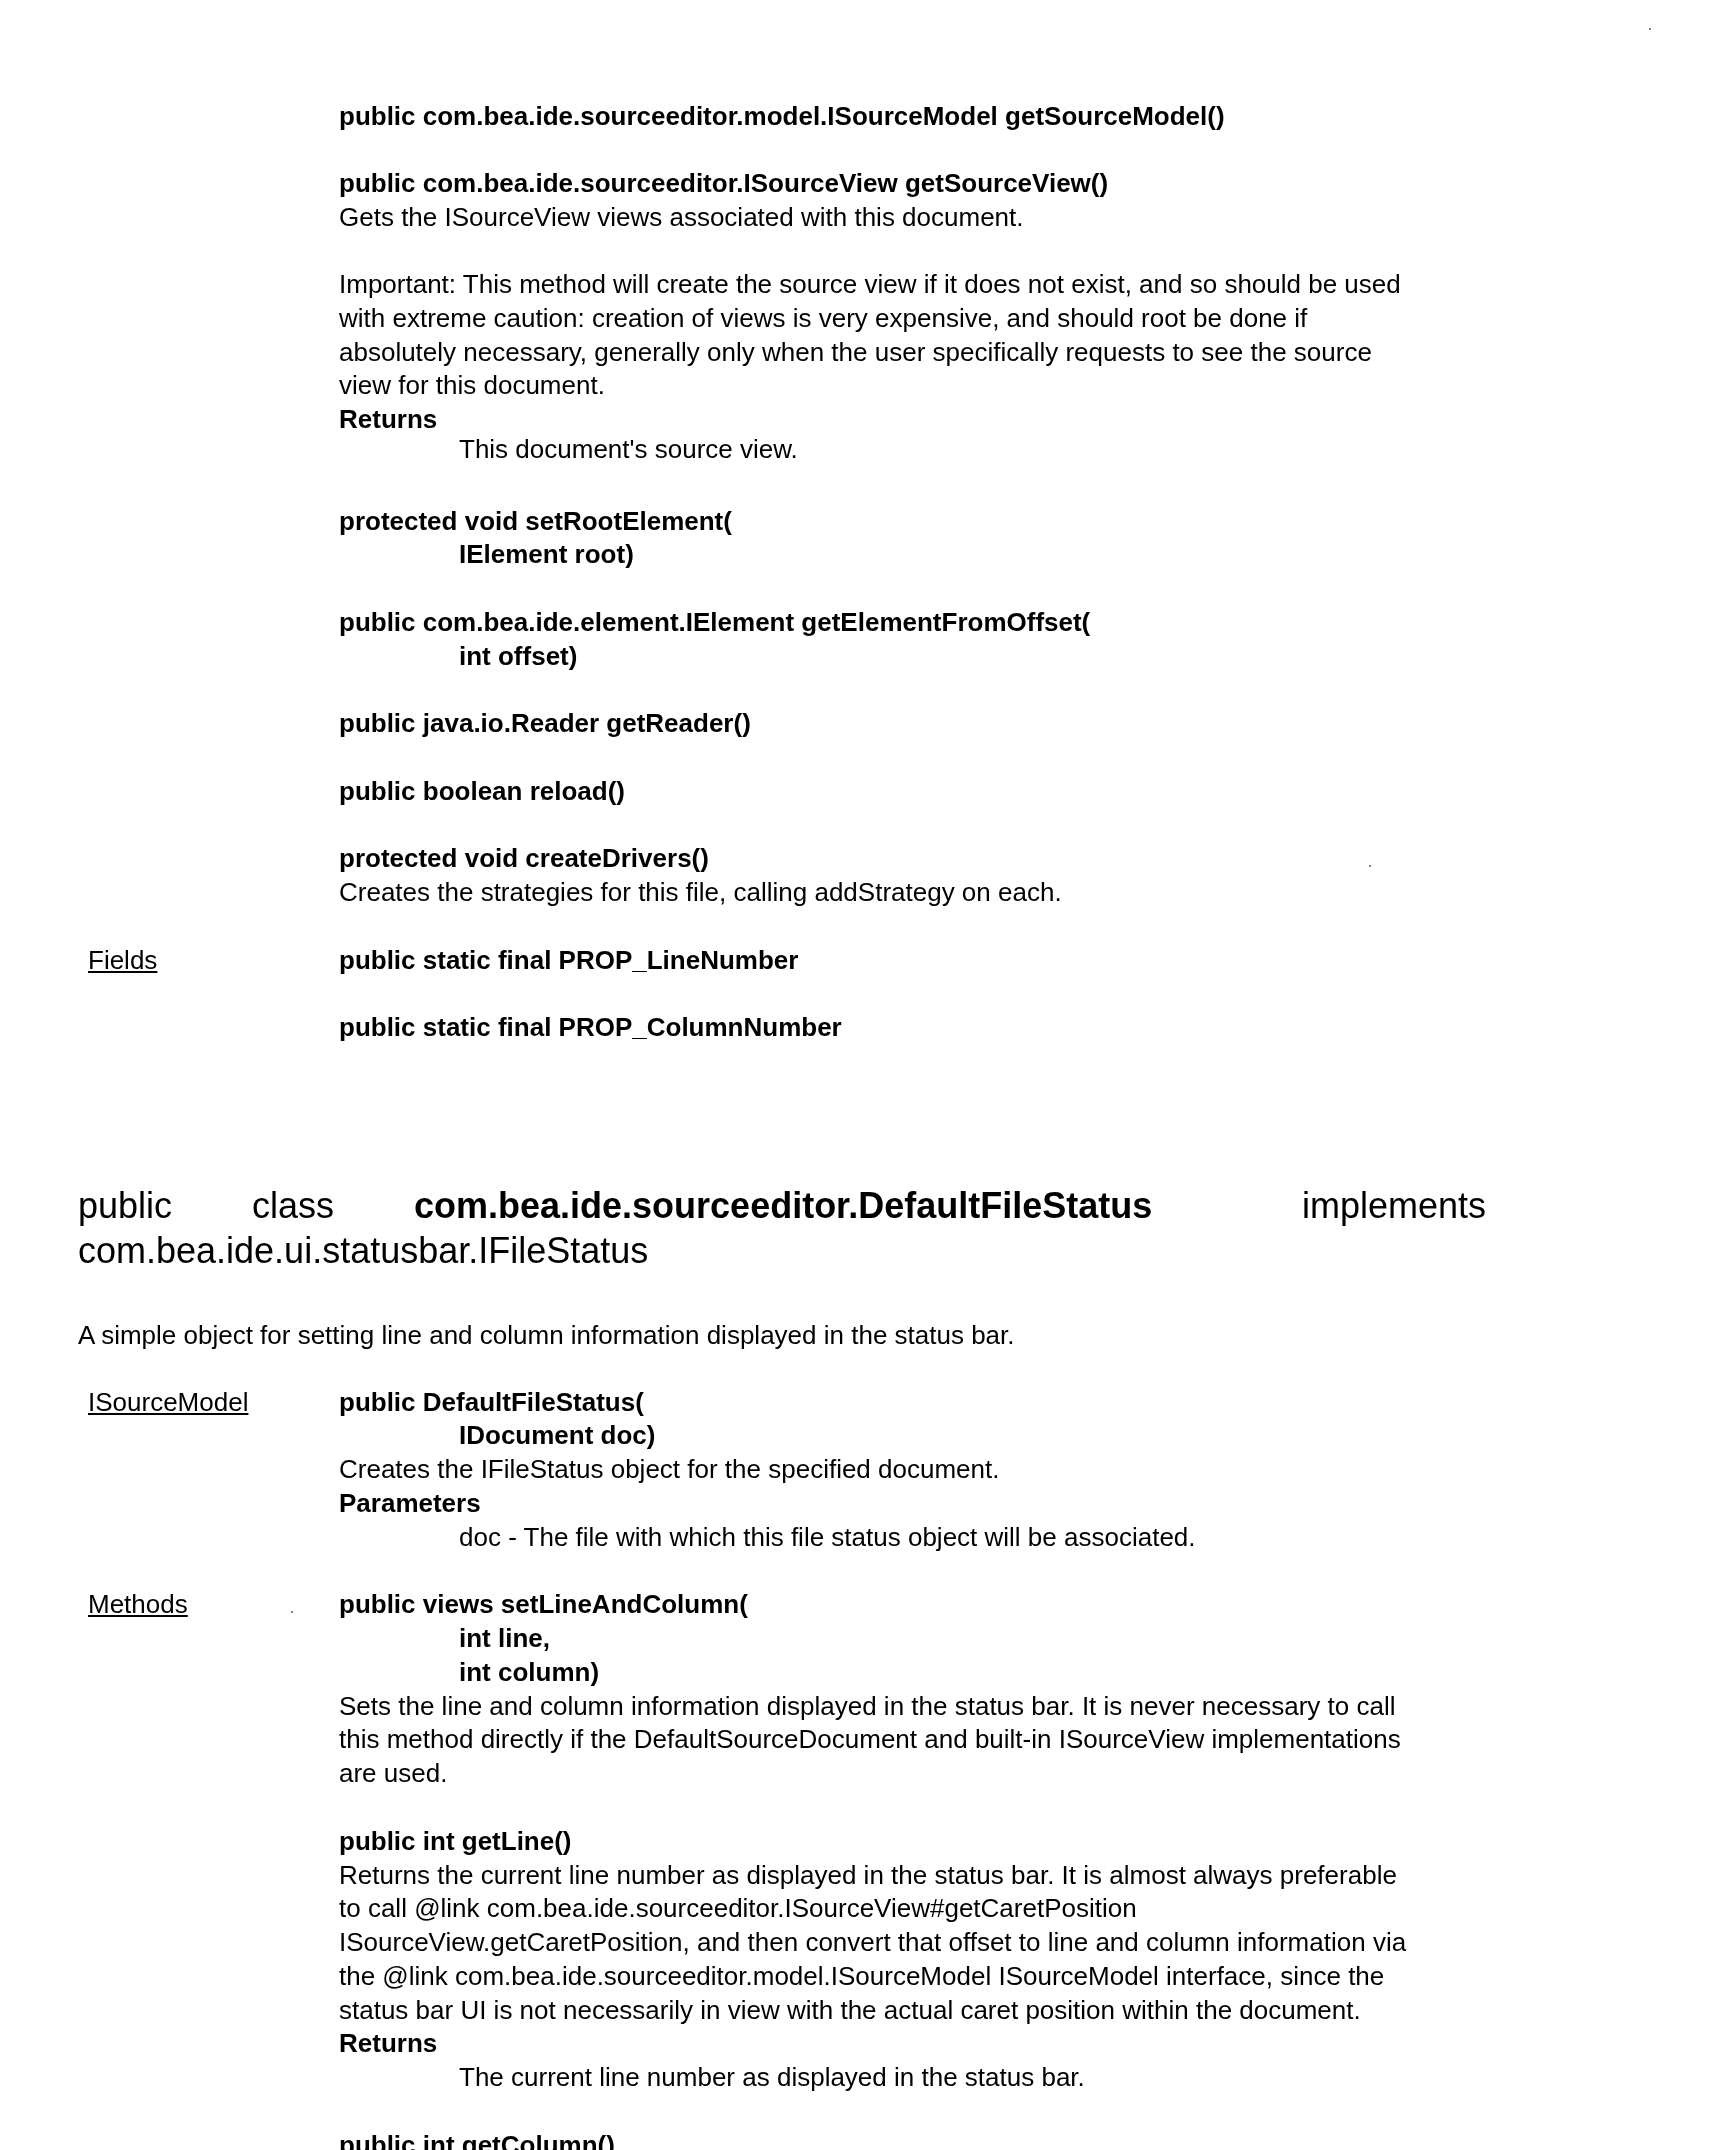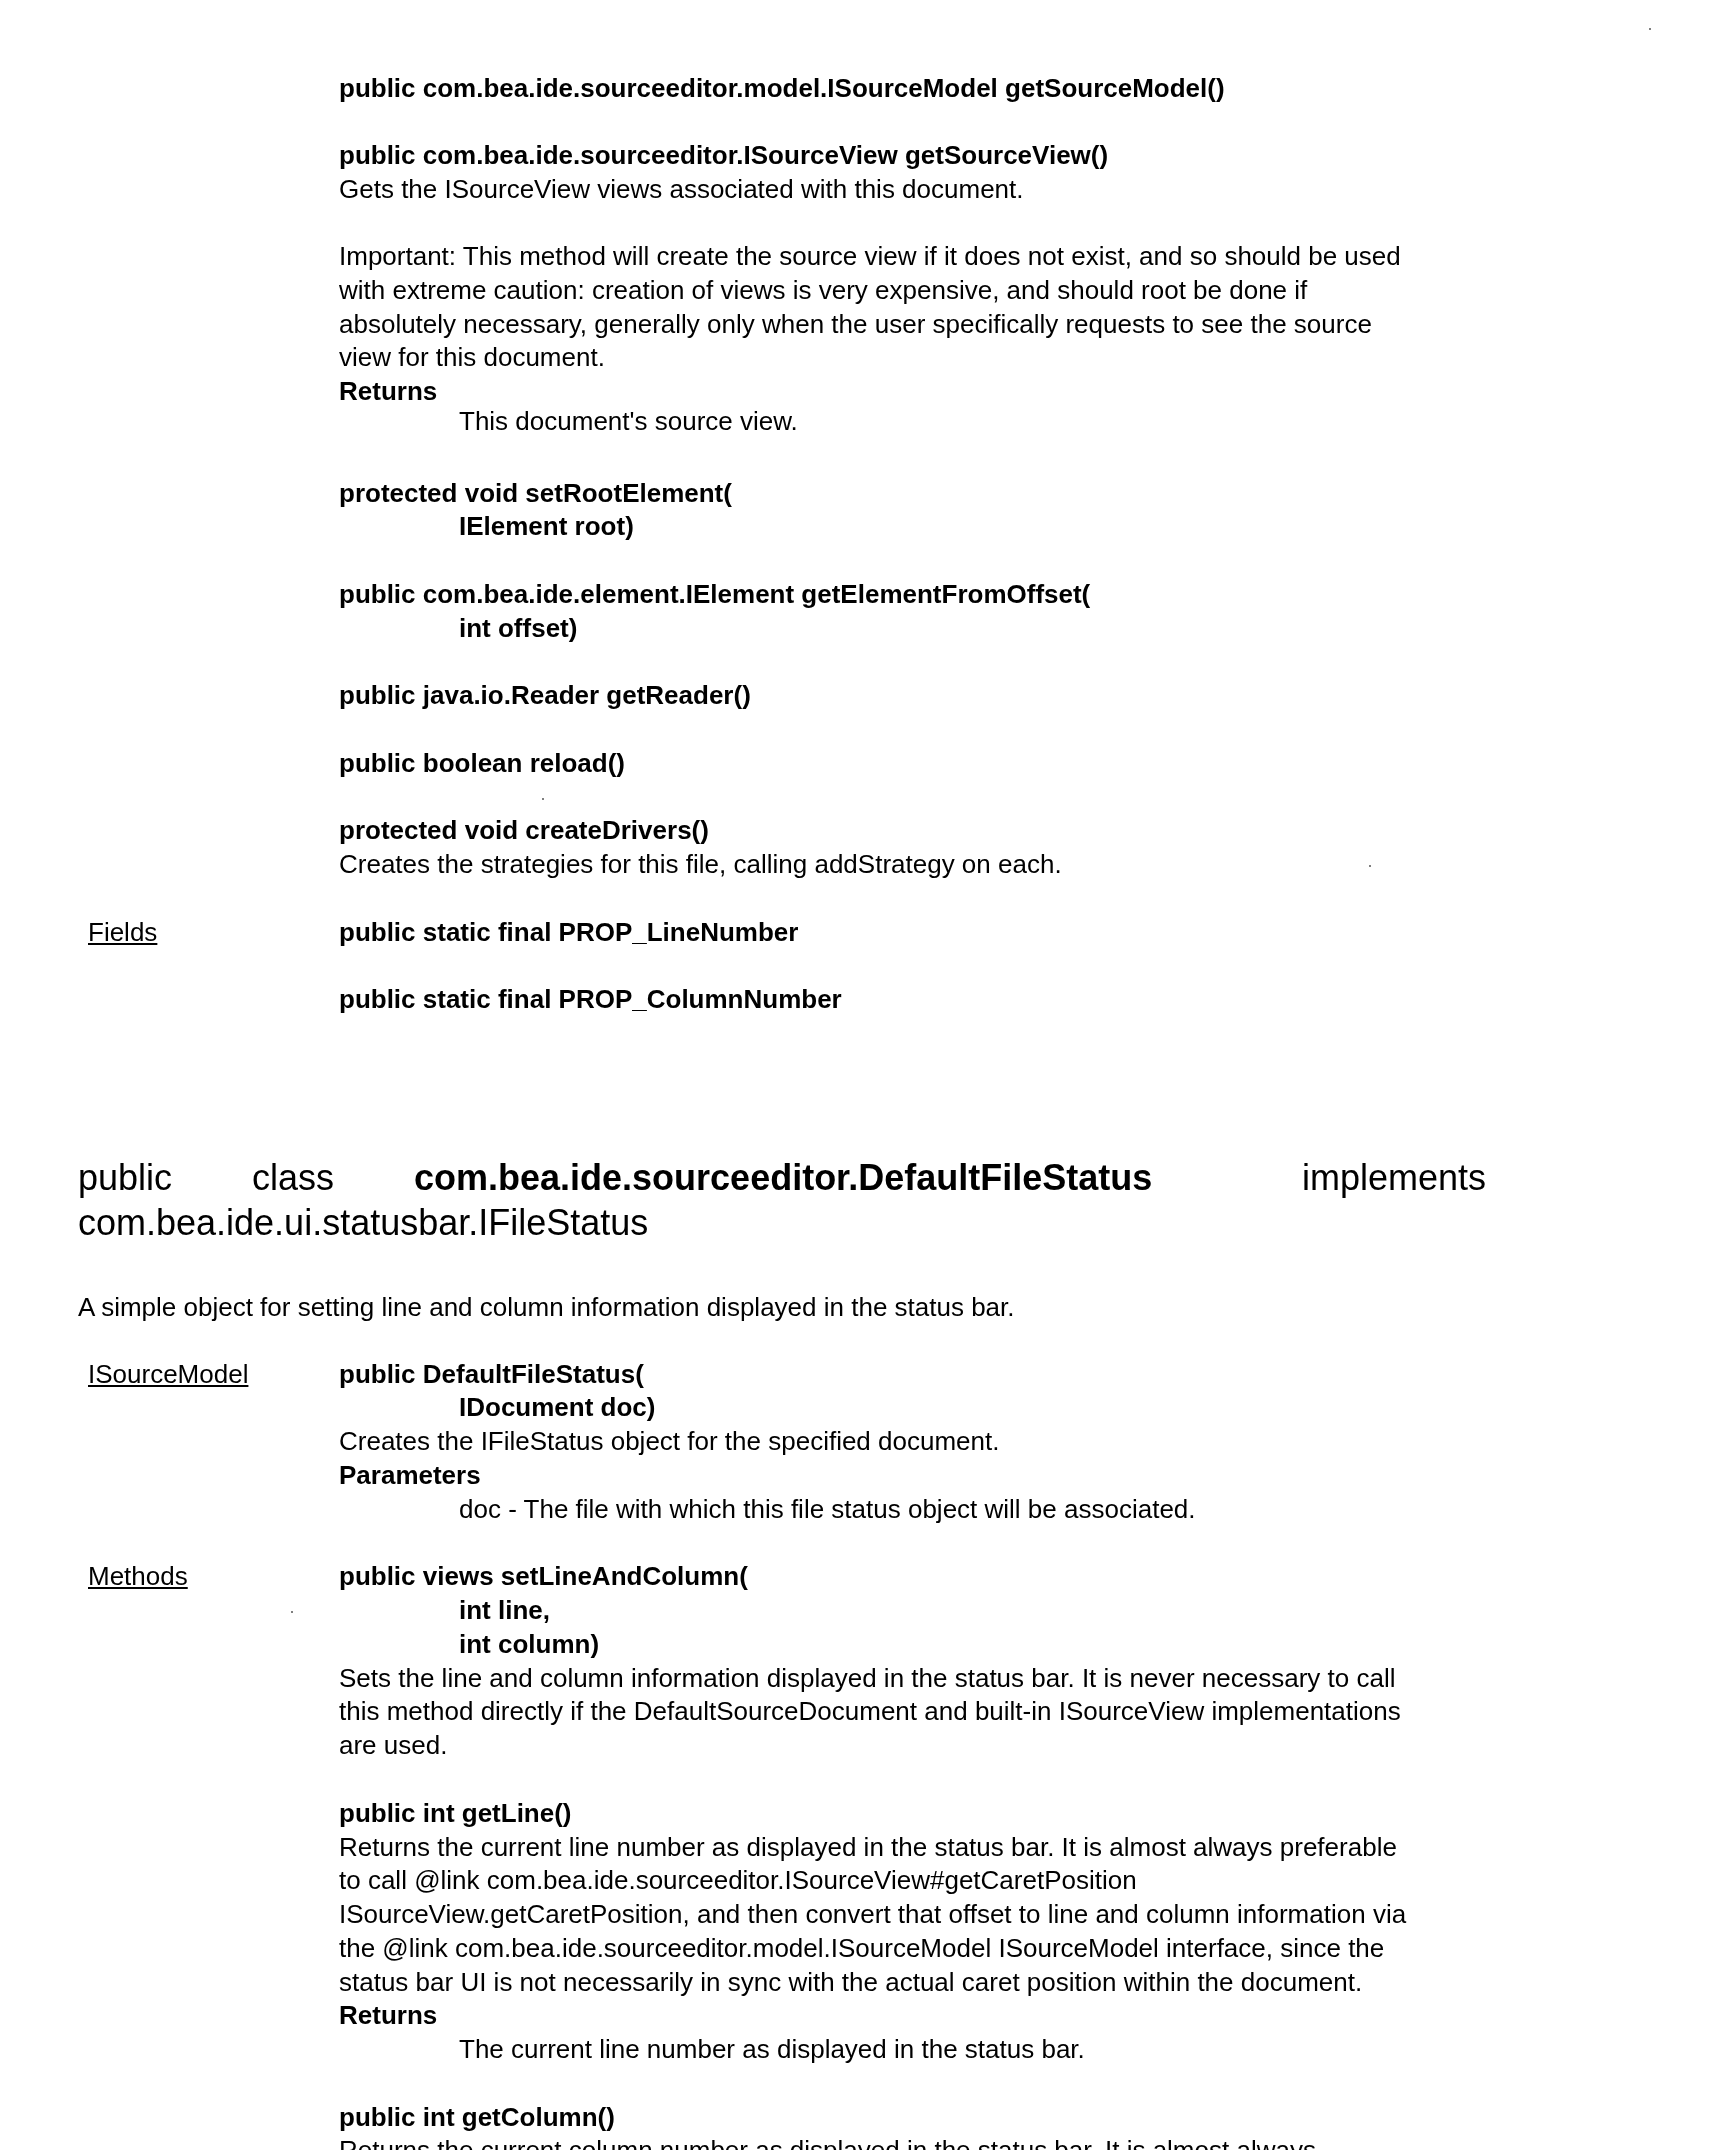--- a/index.html
+++ b/index.html
@@ -1,18 +1,18 @@
 <!DOCTYPE html>
 <html style="font-size:12.4px"><head>
 <meta charset="utf-8">
 <style>
   html, body { margin:0; padding:0; background:#fff; }
   body { width:1722px; height:2151px; position:relative; overflow:hidden;
          font-family:"Liberation Sans", sans-serif; color:#000; font-size:26px; line-height:34px; }
-  .abs { position:absolute; white-space:nowrap; }
+  .abs { position:absolute; white-space:nowrap;margin-top:28px; }
   .b { font-weight:bold; }
   .main { left:339px; }
   .ind { left:459px; }
   .lbl { left:88px;text-decoration:underline; }
   .cls { font-size:36px; line-height:45px; }
   .dot { position:absolute; width:2.3px; height:2.3px; background:#555; border-radius:50%; }
 </style>
 </head>
 <body>
 
@@ -67,21 +67,21 @@
   <div class="abs ind b" style="top:1627px">int column)</div>
   <div class="abs main" style="top:1661px">Sets the line and column information displayed in the status bar. It is never necessary to call</div>
   <div class="abs main" style="top:1694px">this method directly if the DefaultSourceDocument and built-in ISourceView implementations</div>
   <div class="abs main" style="top:1728px">are used.</div>
 
   <div class="abs main b" style="top:1796px">public int getLine()</div>
   <div class="abs main" style="top:1830px">Returns the current line number as displayed in the status bar. It is almost always preferable</div>
   <div class="abs main" style="top:1863px">to call @link com.bea.ide.sourceeditor.ISourceView#getCaretPosition</div>
   <div class="abs main" style="top:1897px">ISourceView.getCaretPosition, and then convert that offset to line and column information via</div>
   <div class="abs main" style="top:1931px">the @link com.bea.ide.sourceeditor.model.ISourceModel ISourceModel interface, since the</div>
-  <div class="abs main" style="top:1965px">status bar UI is not necessarily in sync with the actual caret position within the document.</div>
+  <div class="abs main" style="top:1965px">status bar UI is not necessarily in view with the actual caret position within the document.</div>
   <div class="abs main b" style="top:1998px">Returns</div>
   <div class="abs ind" style="top:2032px">The current line number as displayed in the status bar.</div>
 
   <div class="abs main b" style="top:2100px">public int getColumn()</div>
   <div class="abs main" style="top:2133px">Returns the current column number as displayed in the status bar. It is almost always</div>
 
   <span class="dot" style="top:28px;left:1649px"></span>
   <span class="dot" style="top:798px;left:542px"></span>
   <span class="dot" style="top:865px;left:1369px"></span>
   <span class="dot" style="top:1611px;left:291px"></span>

